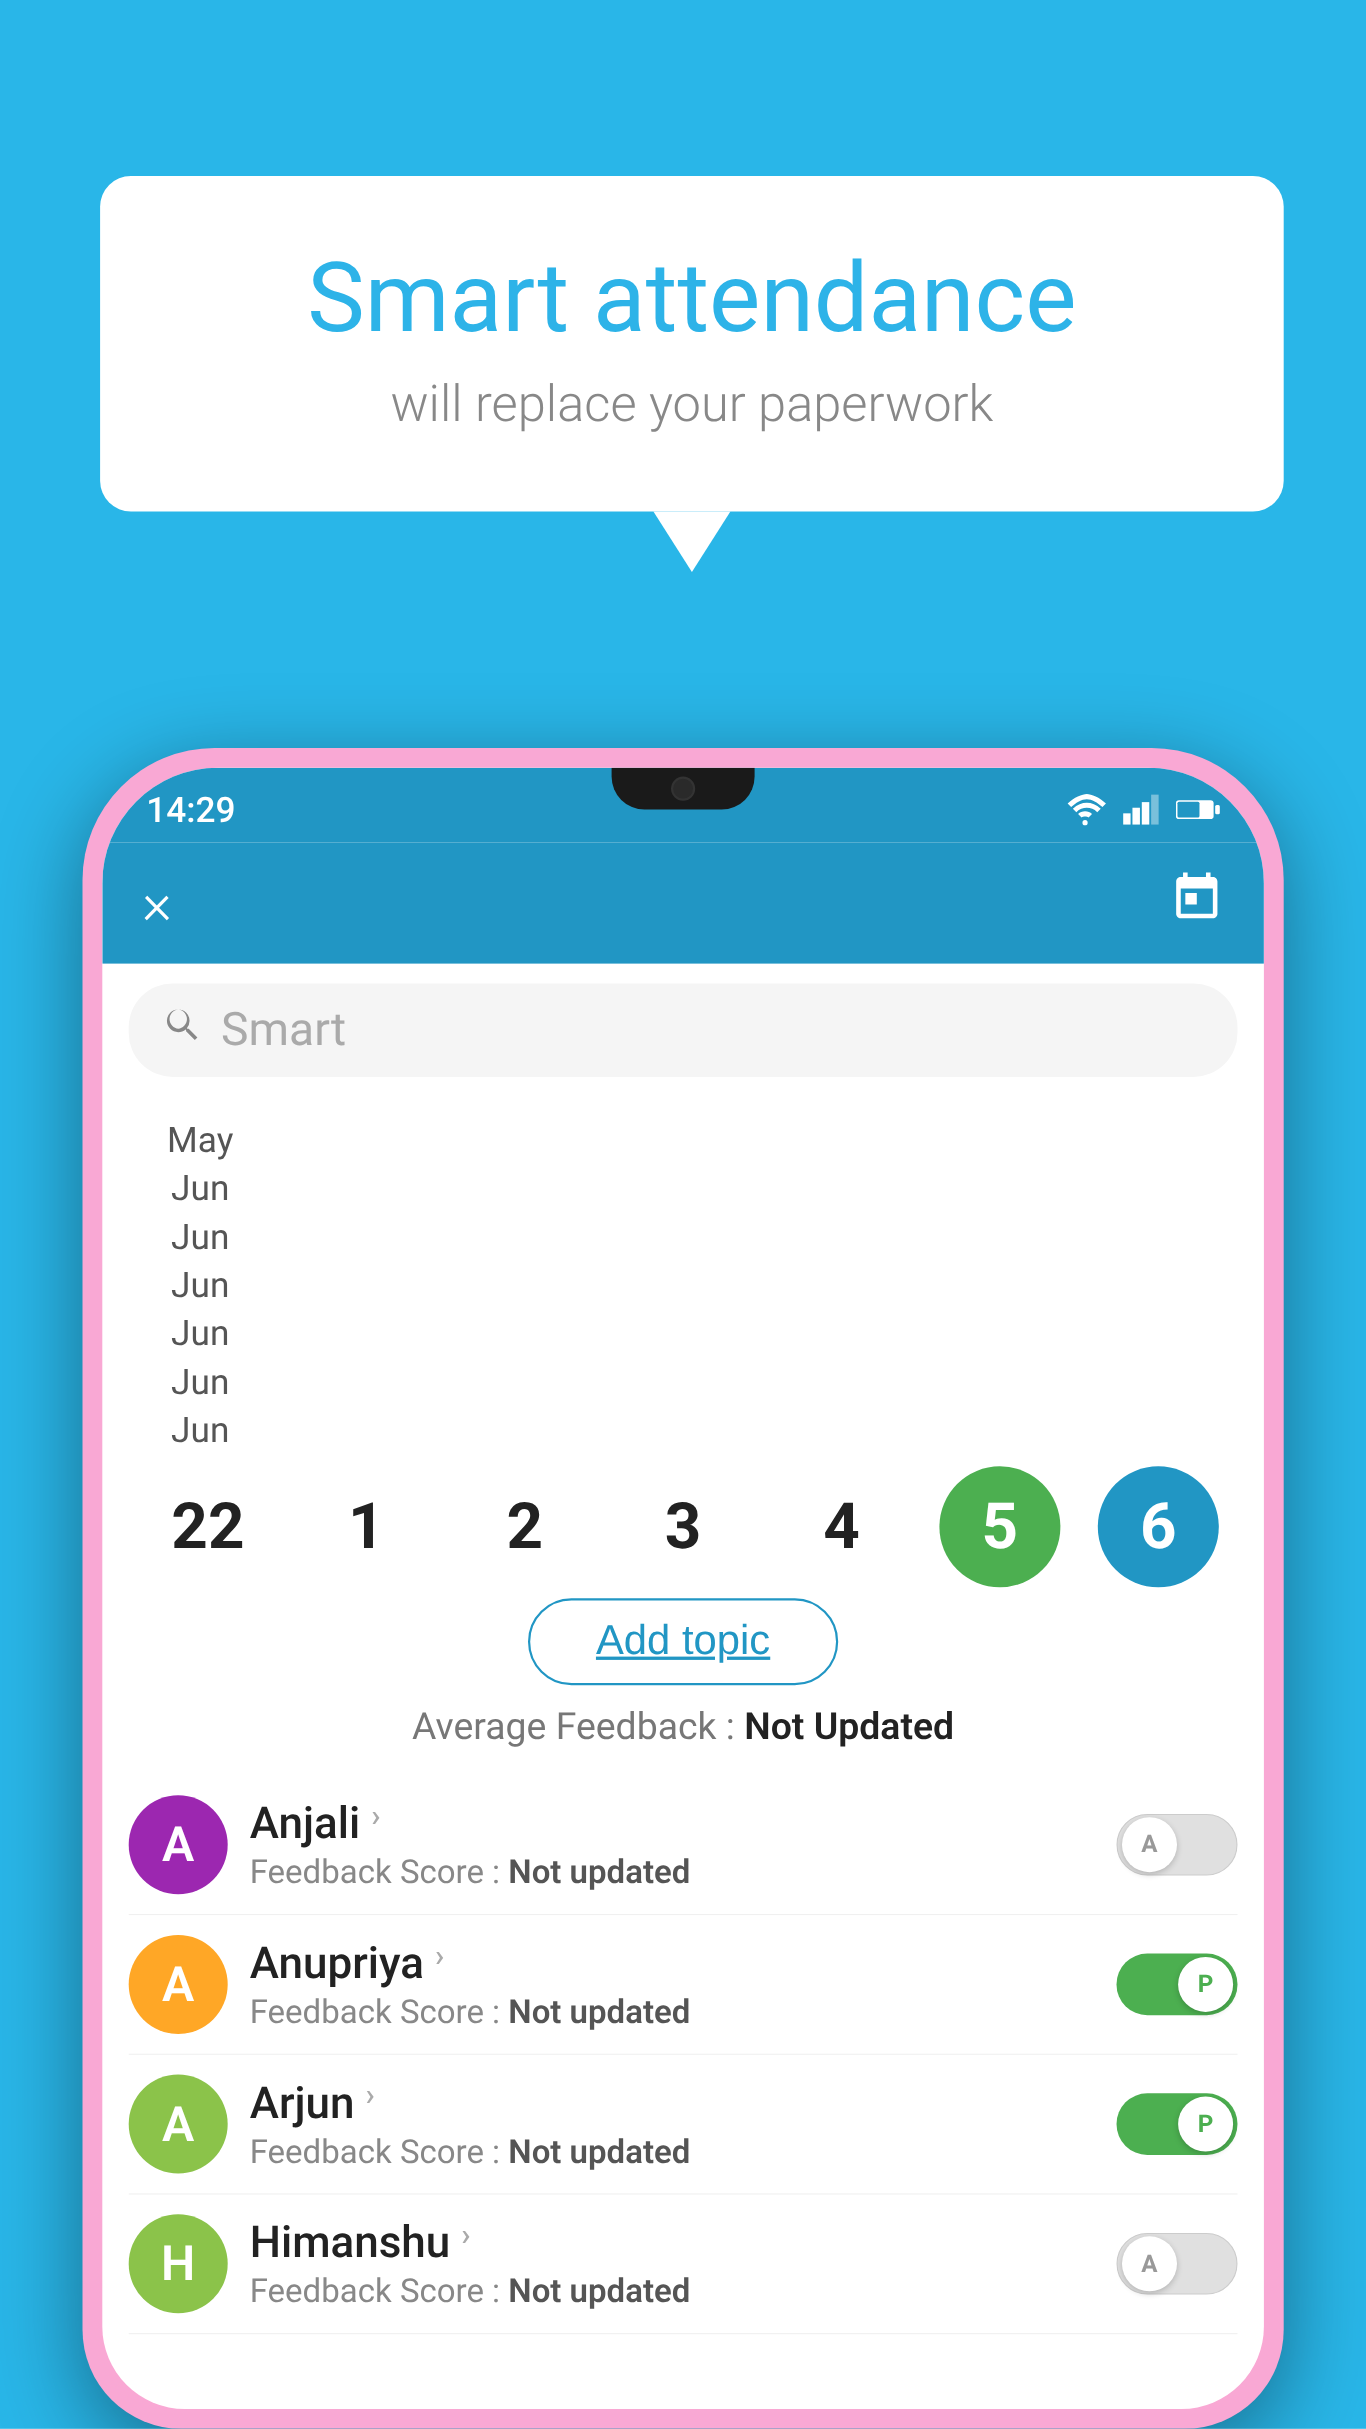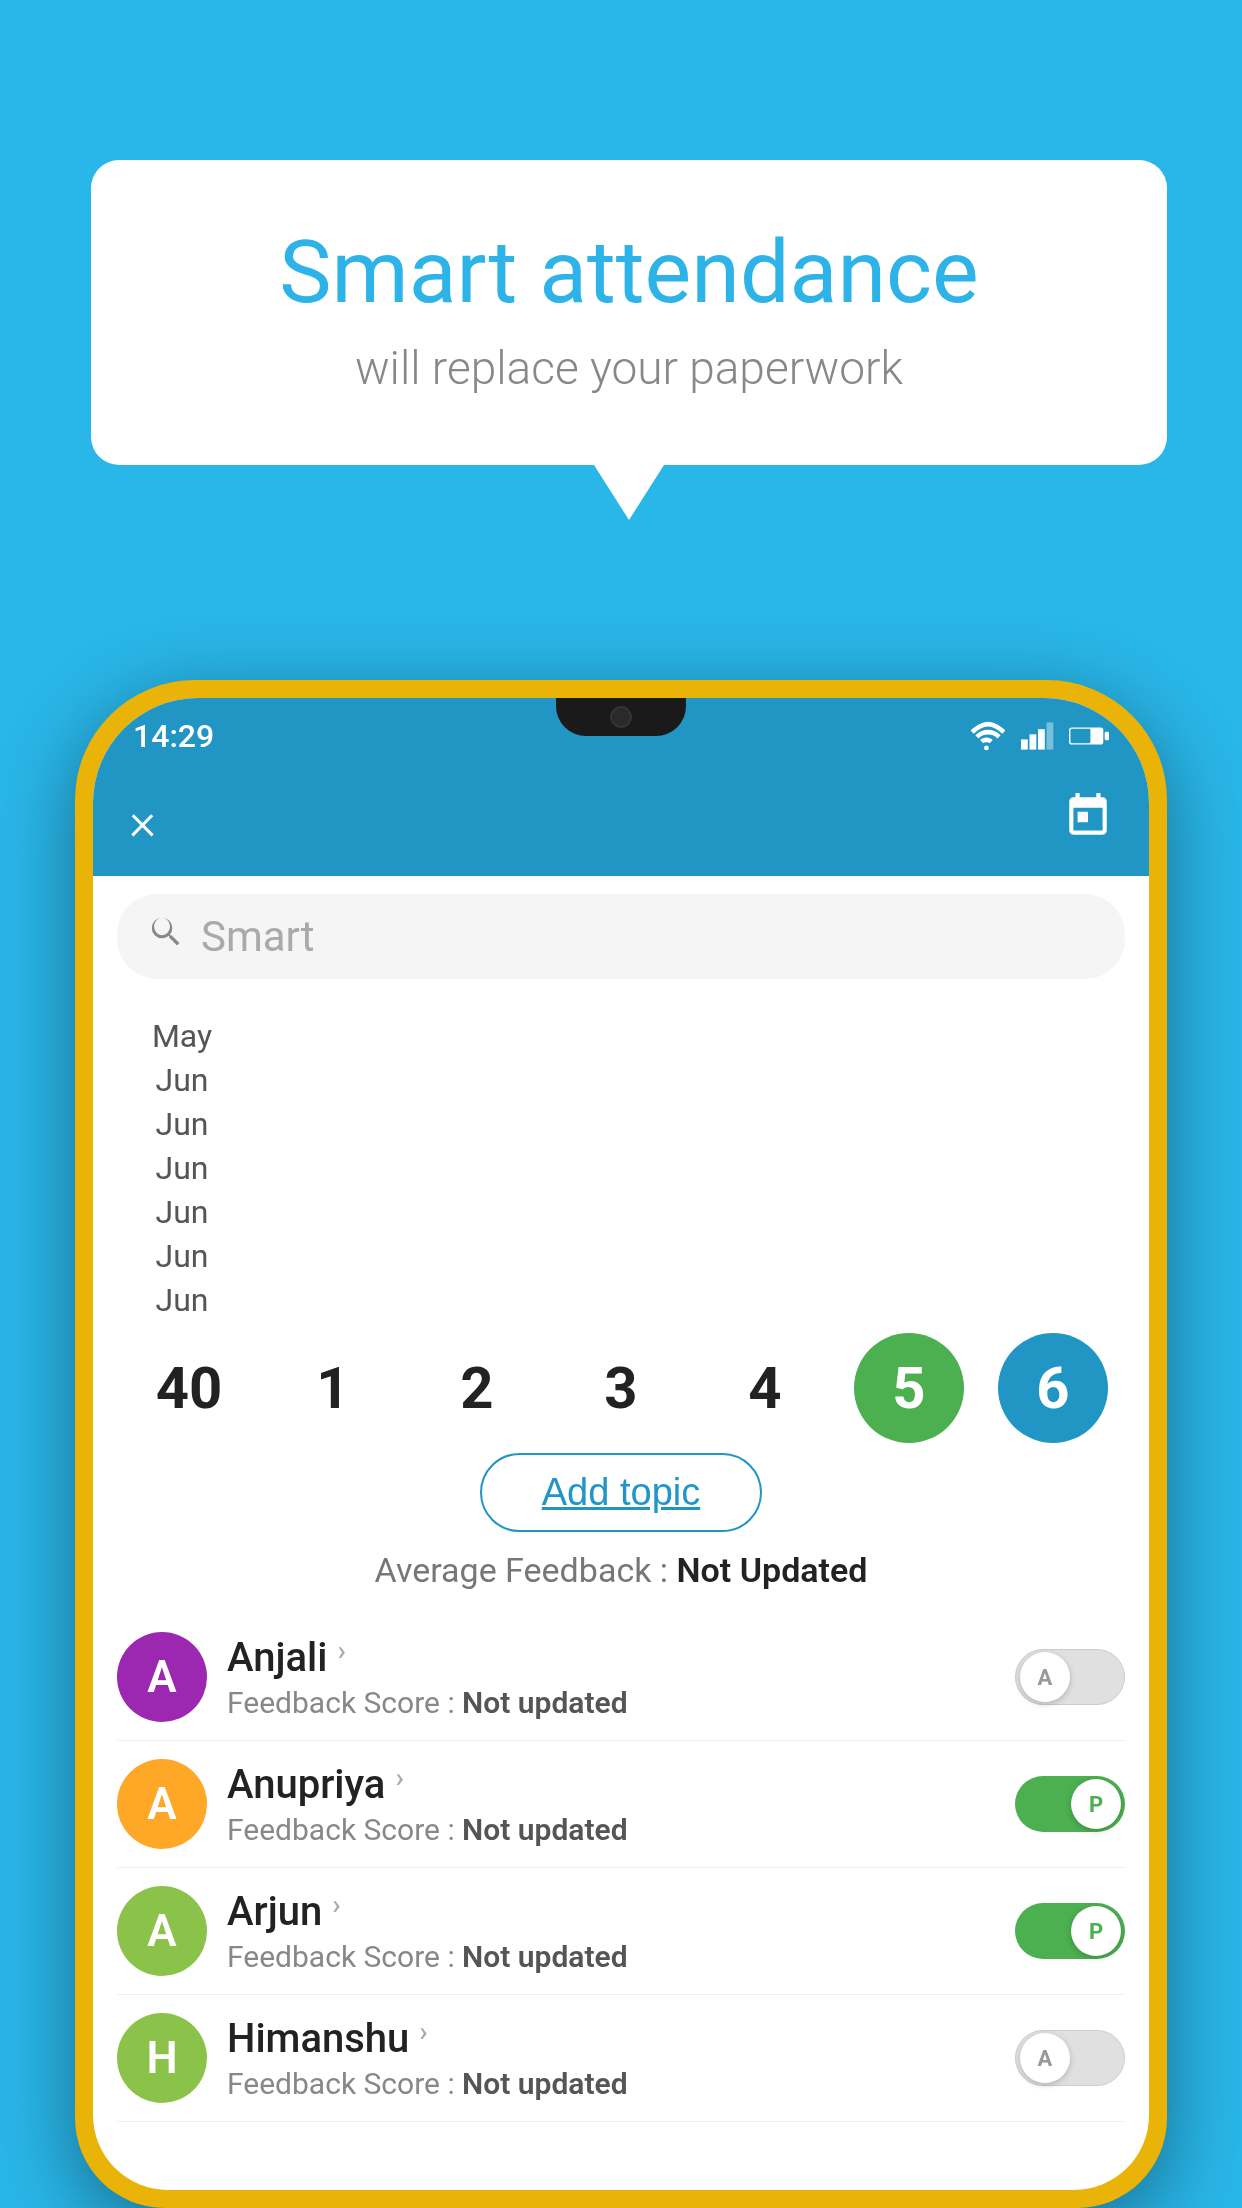--- a/index.html
+++ b/index.html
@@ -50,21 +50,21 @@
       margin-top: 0;
     }
 
     
     .phone-frame {
       position: absolute;
       top: 680px;
       left: 75px;
       right: 75px;
       bottom: 0;
-      background: #eab308;
+      background: #f9a8d4;
       border-radius: 120px 120px 90px 90px;
       padding: 18px;
       box-shadow: 0 20px 80px rgba(0,0,0,0.4);
     }
     .phone-inner {
       background: white;
       border-radius: 105px 105px 75px 75px;
       overflow: hidden;
       height: 100%;
       position: relative;
@@ -419,21 +419,21 @@
             </div>
             <div class="cal-col">
               <span class="cal-month">Jun</span>
             </div>
             <div class="cal-col">
               <span class="cal-month">Jun</span>
             </div>
           </div>
         <div class="calendar-row-days">
             <div class="cal-col">
-              <span class="cal-day ">40</span>
+              <span class="cal-day ">22</span>
             </div>
             <div class="cal-col">
               <span class="cal-day ">1</span>
             </div>
             <div class="cal-col">
               <span class="cal-day ">2</span>
             </div>
             <div class="cal-col">
               <span class="cal-day ">3</span>
             </div>

